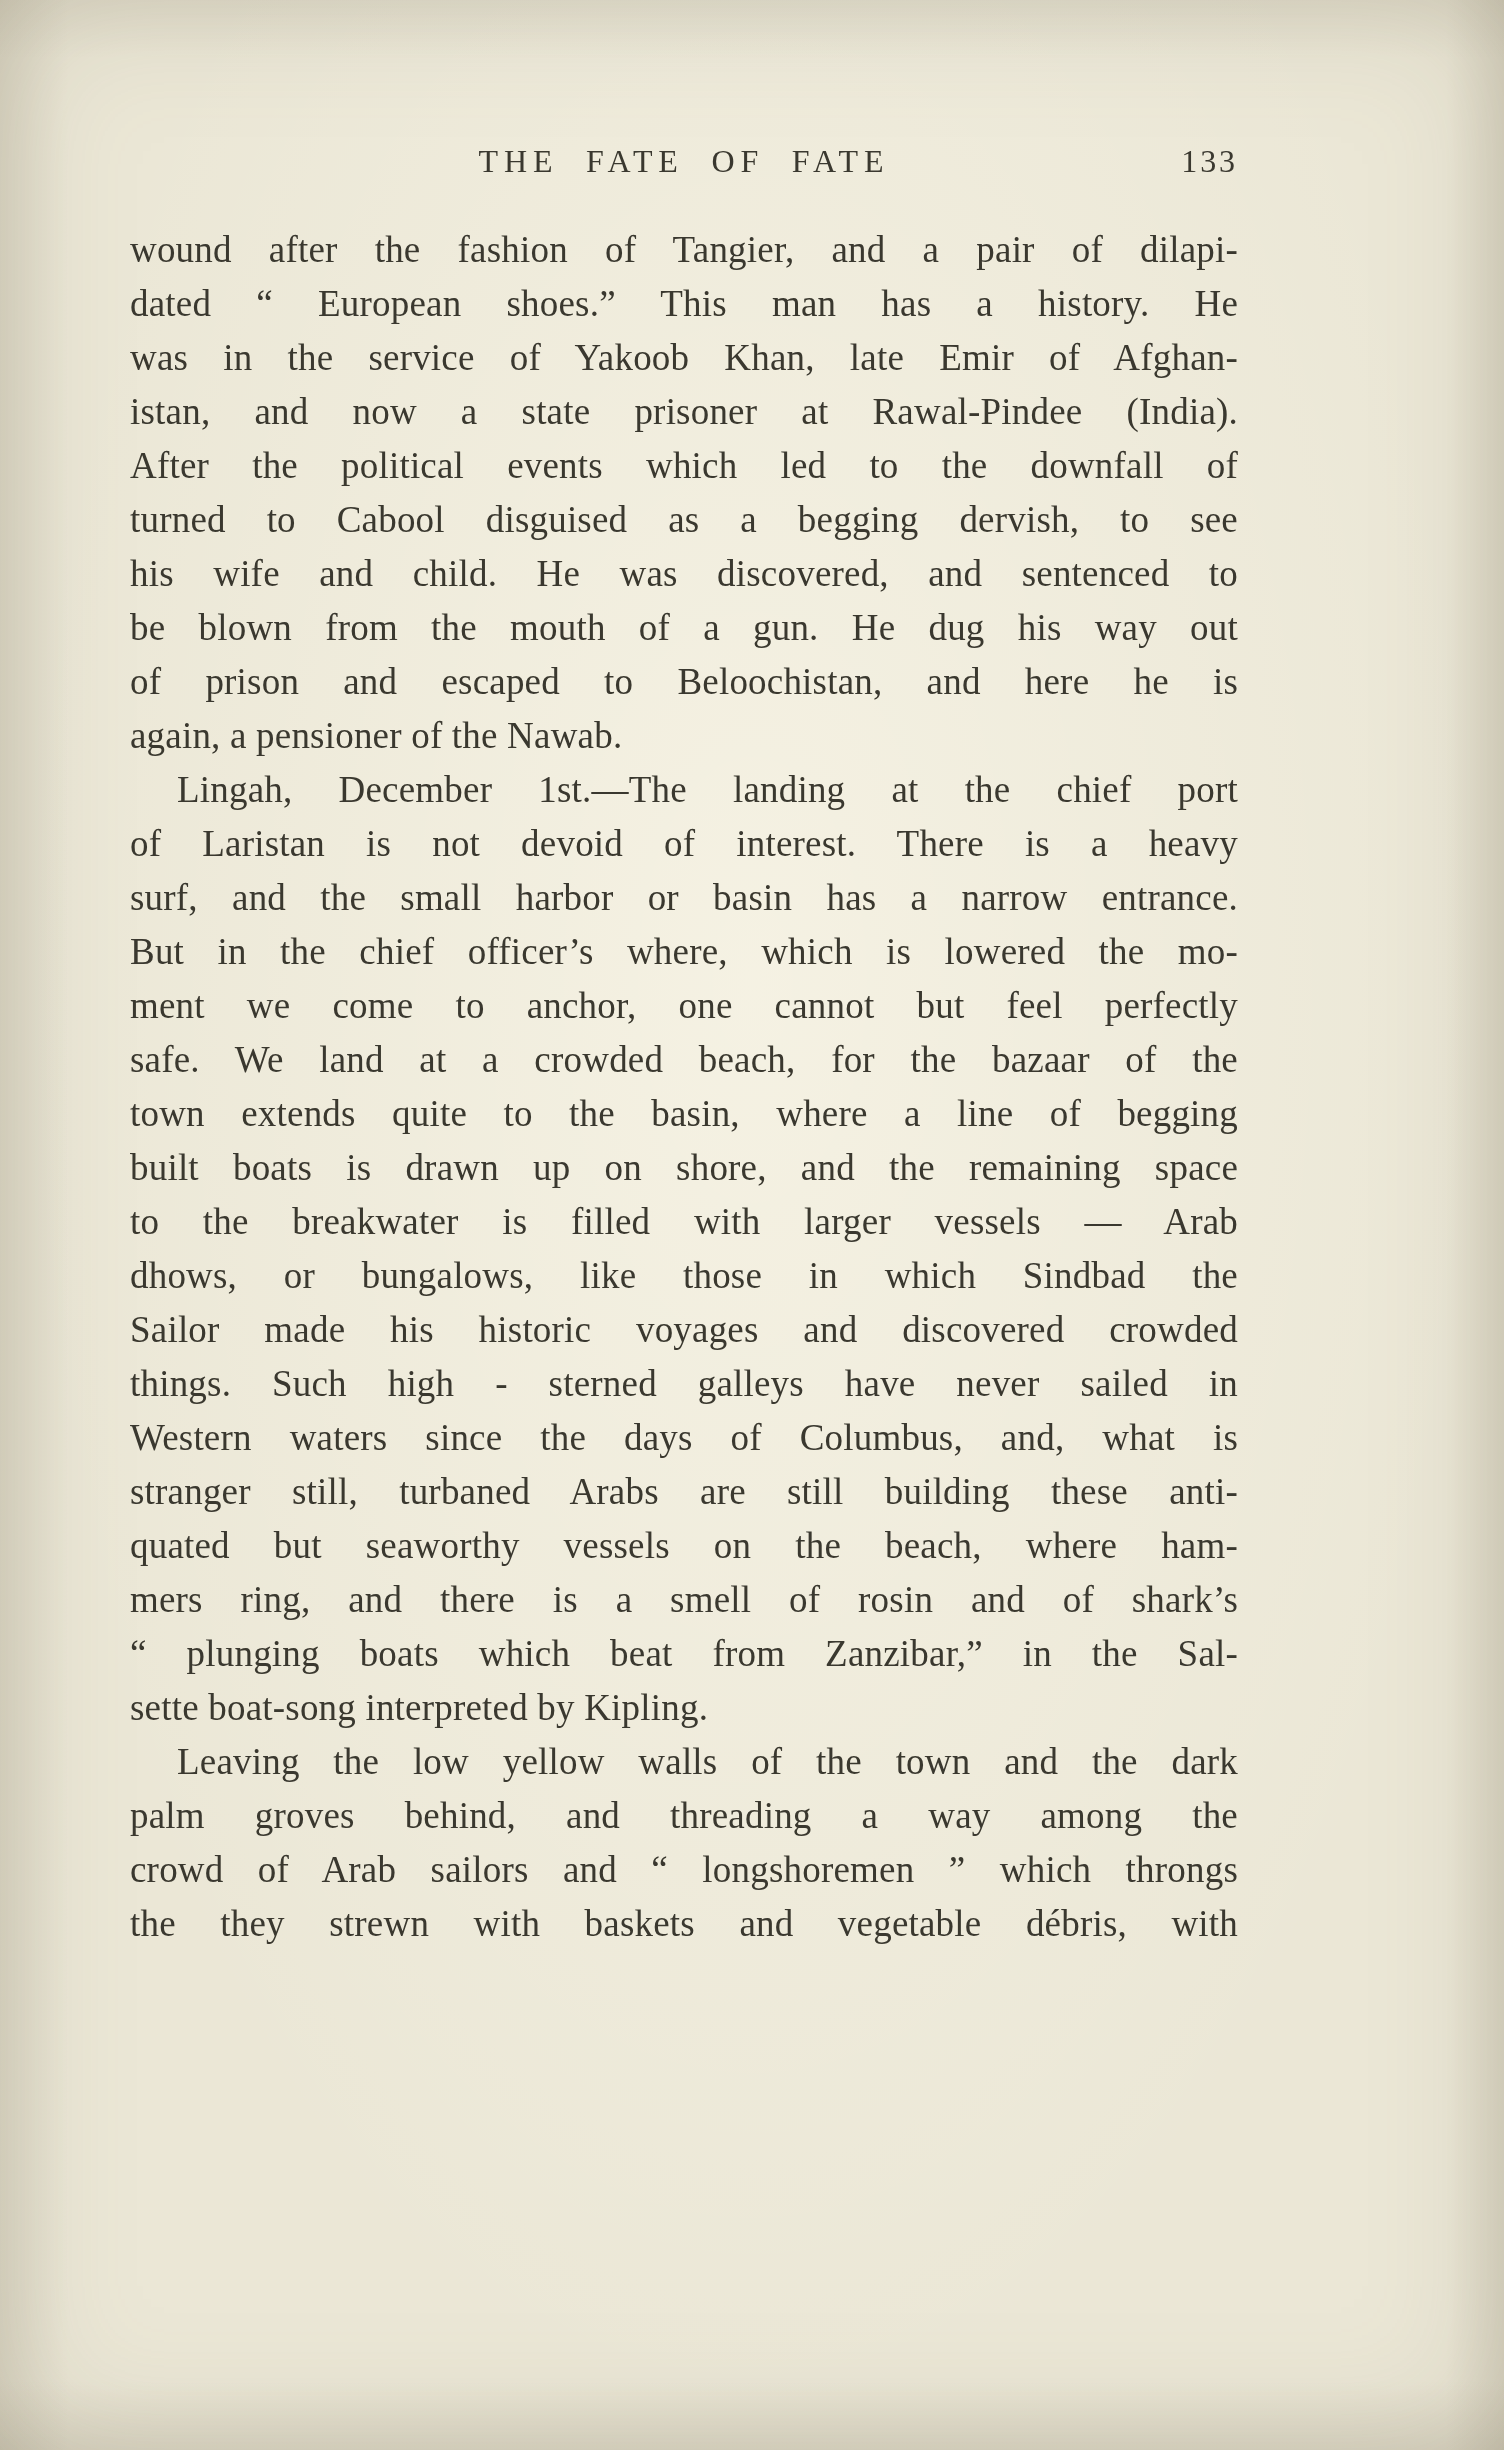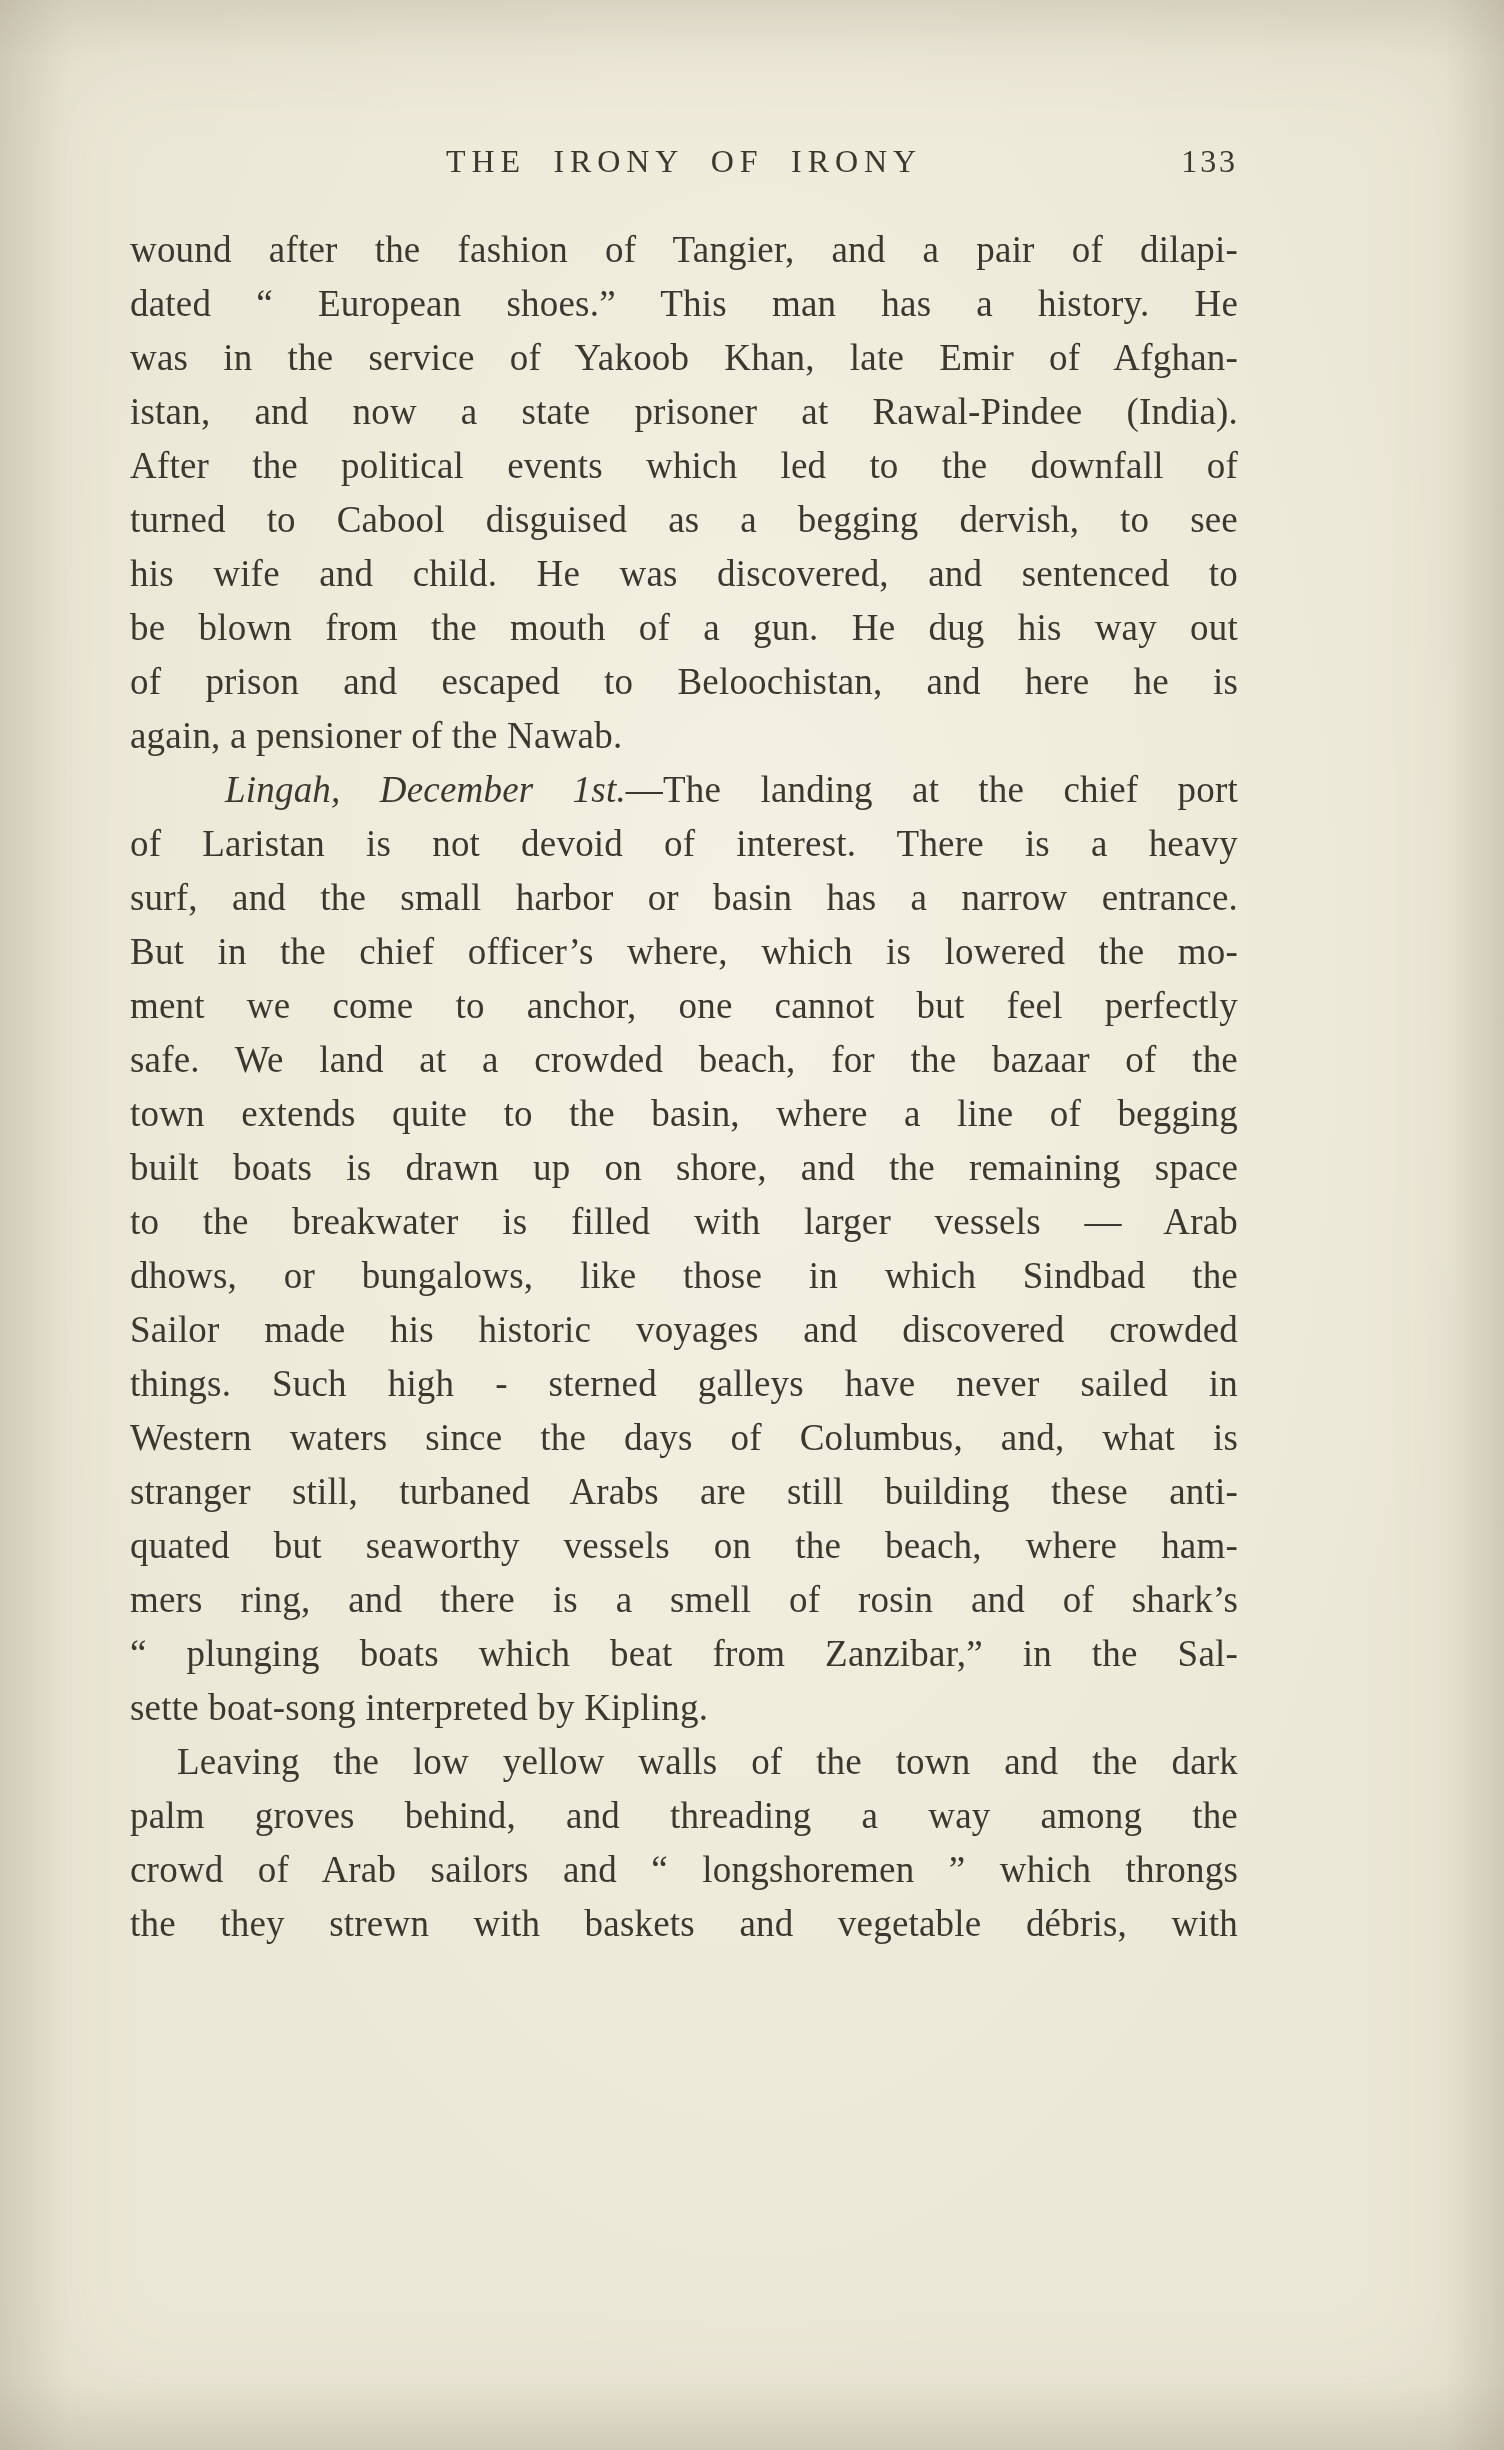--- a/index.html
+++ b/index.html
@@ -72,30 +72,28 @@
     text-align-last: justify;
     white-space: normal;
   }
   .line.no-justify {
     text-align-last: left;
   }
   .line.indent {
     padding-left: 47px;
   }
   .italic {
-    font-style: italic;
-    margin-left: 48px;
   }
 </style>
 </head>
 <body>
 
 <div class="page">
   <div class="header">
-    <span class="running-title">THE IRONY OF IRONY</span>
+    <span class="running-title">THE FATE OF FATE</span>
     <span class="page-number">133</span>
   </div>
   <div class="text-block">
       <div class="paragraph">
         <div class="line">wound after the fashion of Tangier, and a pair of dilapi-</div>
         <div class="line">dated “ European shoes.” This man has a history. He</div>
         <div class="line">was in the service of Yakoob Khan, late Emir of Afghan-</div>
         <div class="line">istan, and now a state prisoner at Rawal-Pindee (India).</div>
         <div class="line">After the political events which led to the downfall of</div>
         <div class="line">turned to Cabool disguised as a begging dervish, to see</div>

